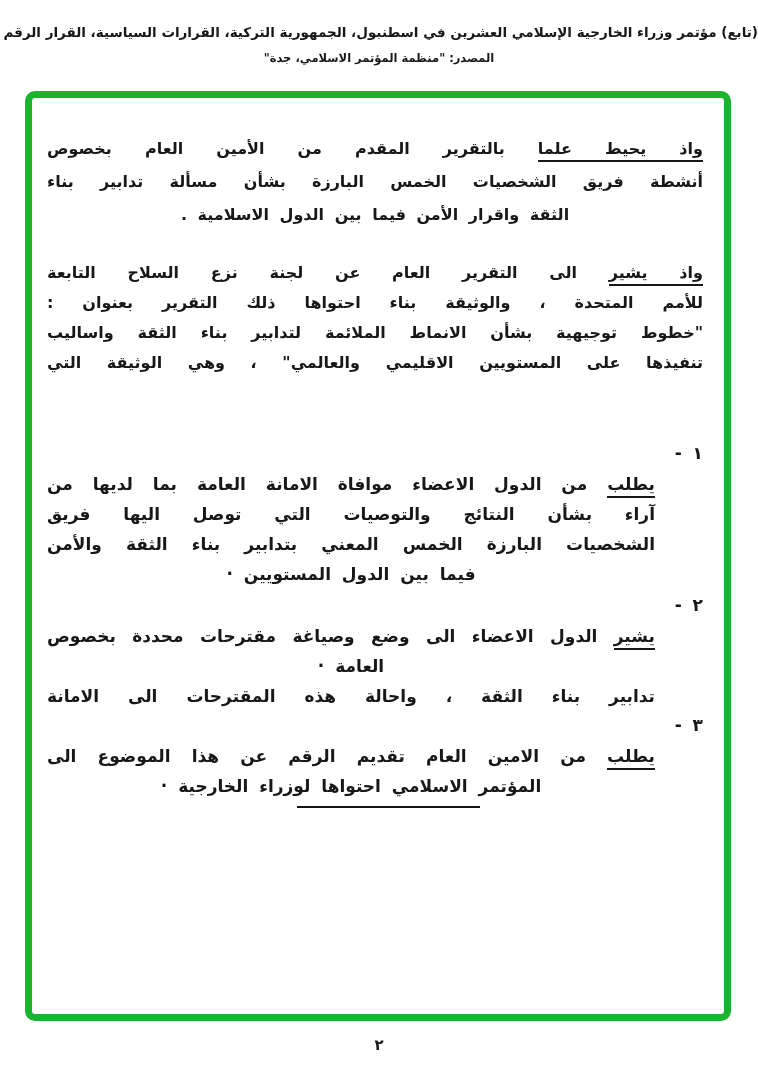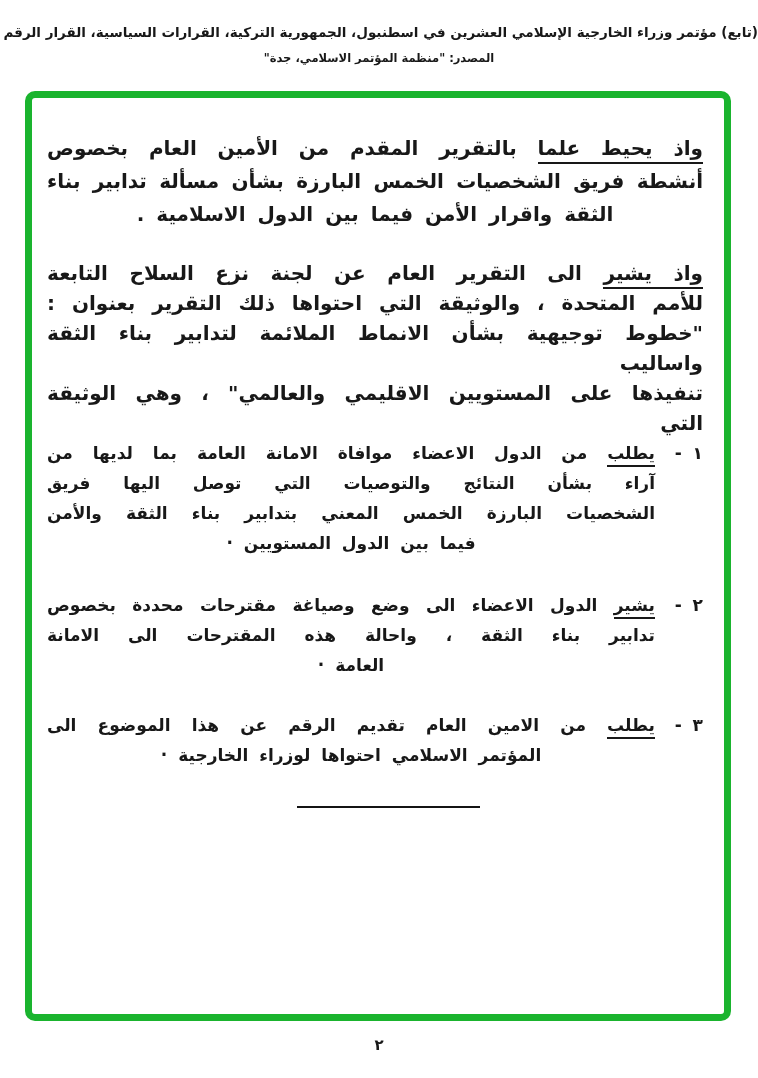--- a/index.html
+++ b/index.html
@@ -16,34 +16,34 @@
     position:absolute;top:51px;left:0;right:0;text-align:center;
     font-size:11.5px;font-weight:bold;
   }
   .frame{
     position:absolute;left:25px;top:91px;width:706px;height:930px;
     box-sizing:border-box;border:7px solid #1ab42e;border-radius:10px;
     background:transparent;
   }
   .para{
     position:absolute;left:47px;width:656px;
-    font-size:20px;font-weight:bold;word-spacing:5px;
+    font-size:16px;font-weight:bold;word-spacing:5px;
   }
   .lh33 .line{line-height:33px;}
   .lh30 .line{line-height:30px;}
   .line{white-space:normal;}
   .j{text-align:justify;text-align-last:justify;}
   .c{text-align:center;text-align-last:center;}
   .u{border-bottom:2px solid #181818;padding-bottom:2px;}
   .item{
     position:absolute;left:47px;width:656px;display:flex;
     font-size:17px;font-weight:bold;word-spacing:5px;
   }
   .num{width:48px;flex:0 0 48px;line-height:30px;text-align:right;}
-  .itext{flex:1;min-width:0;}
+  .itext{flex:1;min-width:0;margin-top:31px;}
   .endrule{
     position:absolute;left:297px;top:806px;width:183px;height:2px;
     background:#141414;
   }
   .pagenum{
     position:absolute;top:1036px;left:0;right:0;text-align:center;
     font-size:15px;font-weight:bold;
   }
 </style>
 </head>
@@ -57,41 +57,41 @@
   <div class="frame"></div>
 
   <div class="para lh33" style="top:132px;">
     <div class="line j"><span class="u">واذ يحيط علما</span> <span>بالتقرير المقدم من الأمين العام بخصوص</span></div>
     <div class="line j">أنشطة فريق الشخصيات الخمس البارزة بشأن مسألة تدابير بناء</div>
     <div class="line c">الثقة واقرار الأمن فيما بين الدول الاسلامية .</div>
   </div>
 
   <div class="para lh30" style="top:258px;">
     <div class="line j"><span class="u">واذ يشير</span> <span>الى التقرير العام عن لجنة نزع السلاح التابعة</span></div>
-    <div class="line j">للأمم المتحدة ، والوثيقة التي احتواها ذلك التقرير بعنوان :</div>
+    <div class="line j">للأمم المتحدة ، والوثيقة بناء احتواها ذلك التقرير بعنوان :</div>
     <div class="line j">"خطوط توجيهية بشأن الانماط الملائمة لتدابير بناء الثقة واساليب</div>
     <div class="line j">تنفيذها على المستويين الاقليمي والعالمي" ، وهي الوثيقة التي</div>
   </div>
 
   <div class="item lh30" style="top:438px;">
     <div class="num">١ -</div>
     <div class="itext">
       <div class="line j"><span class="u">يطلب</span> <span>من الدول الاعضاء موافاة الامانة العامة بما لديها من</span></div>
       <div class="line j">آراء بشأن النتائج والتوصيات التي توصل اليها فريق</div>
       <div class="line j">الشخصيات البارزة الخمس المعني بتدابير بناء الثقة والأمن</div>
       <div class="line c">فيما بين الدول المستويين ·</div>
     </div>
   </div>
 
   <div class="item lh30" style="top:590px;">
     <div class="num">٢ -</div>
     <div class="itext">
       <div class="line j"><span class="u">يشير</span> <span>الدول الاعضاء الى وضع وصياغة مقترحات محددة بخصوص</span></div>
+      <div class="line c">العامة ·</div>
       <div class="line j">تدابير بناء الثقة ، واحالة هذه المقترحات الى الامانة</div>
-      <div class="line c">العامة ·</div>
     </div>
   </div>
 
   <div class="item lh30" style="top:710px;">
     <div class="num">٣ -</div>
     <div class="itext">
       <div class="line j"><span class="u">يطلب</span> <span>من الامين العام تقديم الرقم عن هذا الموضوع الى</span></div>
       <div class="line c">المؤتمر الاسلامي احتواها لوزراء الخارجية ·</div>
     </div>
   </div>

